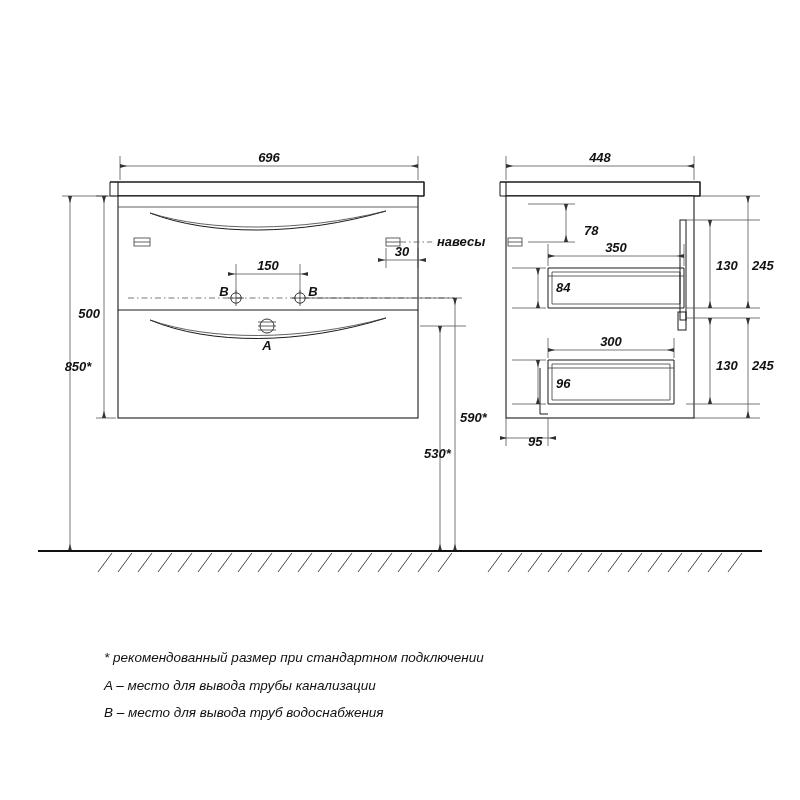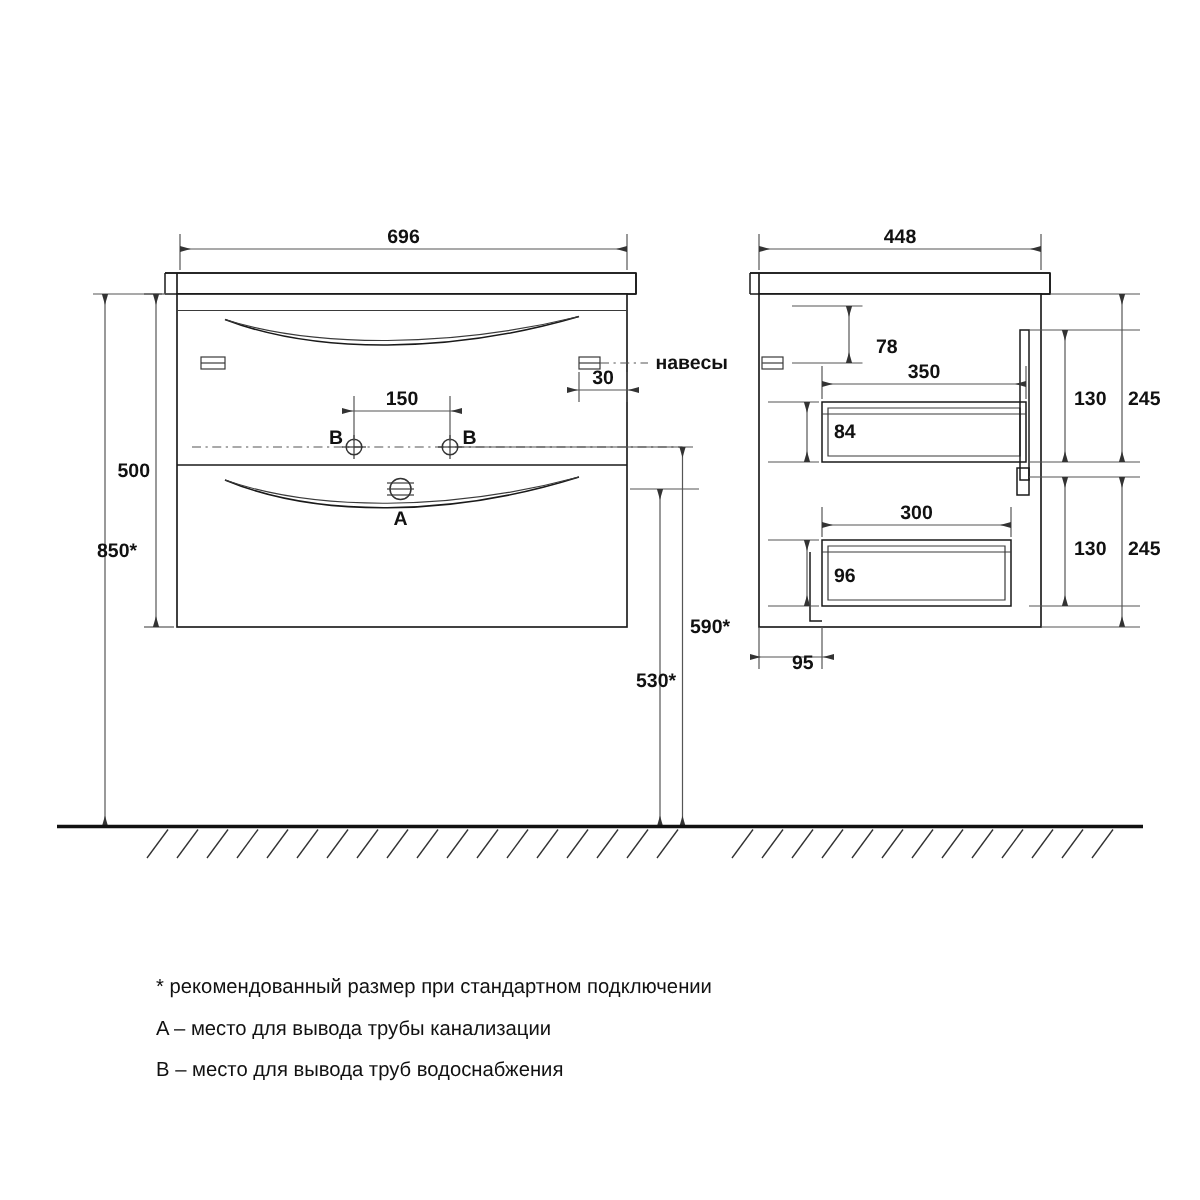--- a/index.html
+++ b/index.html
@@ -11,20 +11,21 @@
     width: 800px;
     height: 800px;
     font-family: "Liberation Sans", sans-serif;
     color: #111111;
     overflow: hidden;
   }
   #stage {
     position: relative;
     width: 800px;
     height: 800px;
+    font-style: italic;
   }
   svg#drawing {
     position: absolute;
     left: 0;
     top: 0;
     width: 800px;
     height: 800px;
   }
   .dimtext {
     font-family: "Liberation Sans", sans-serif;

